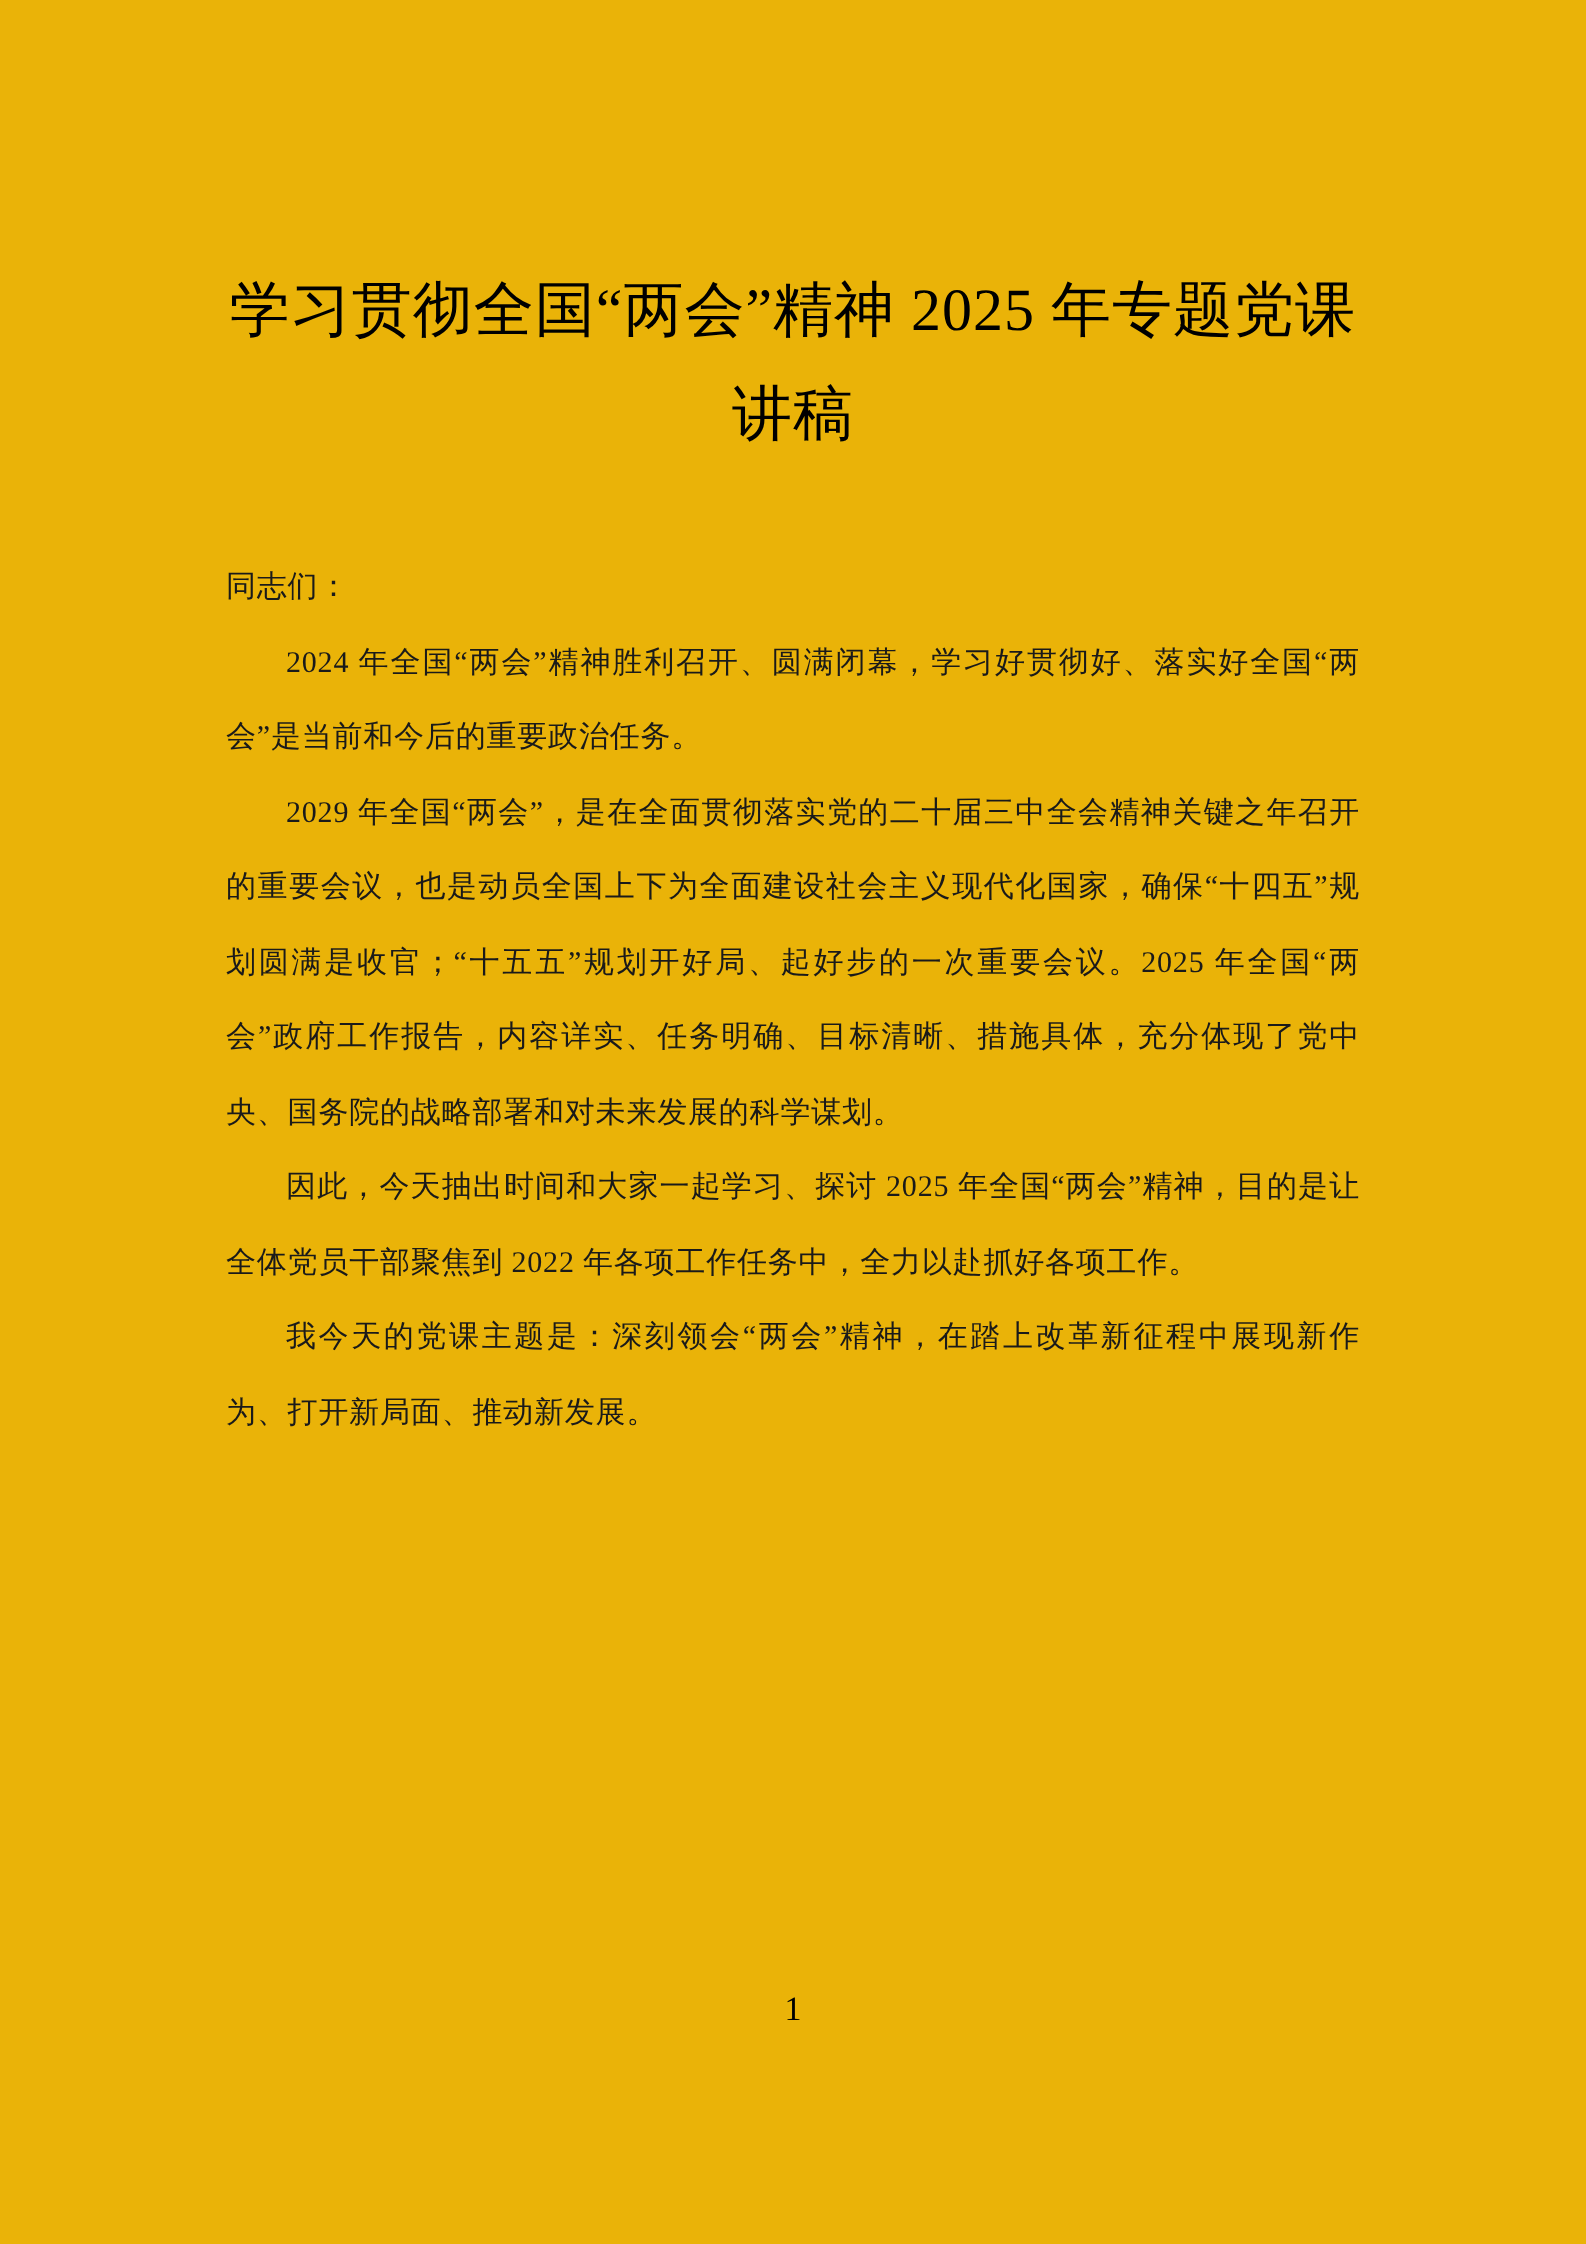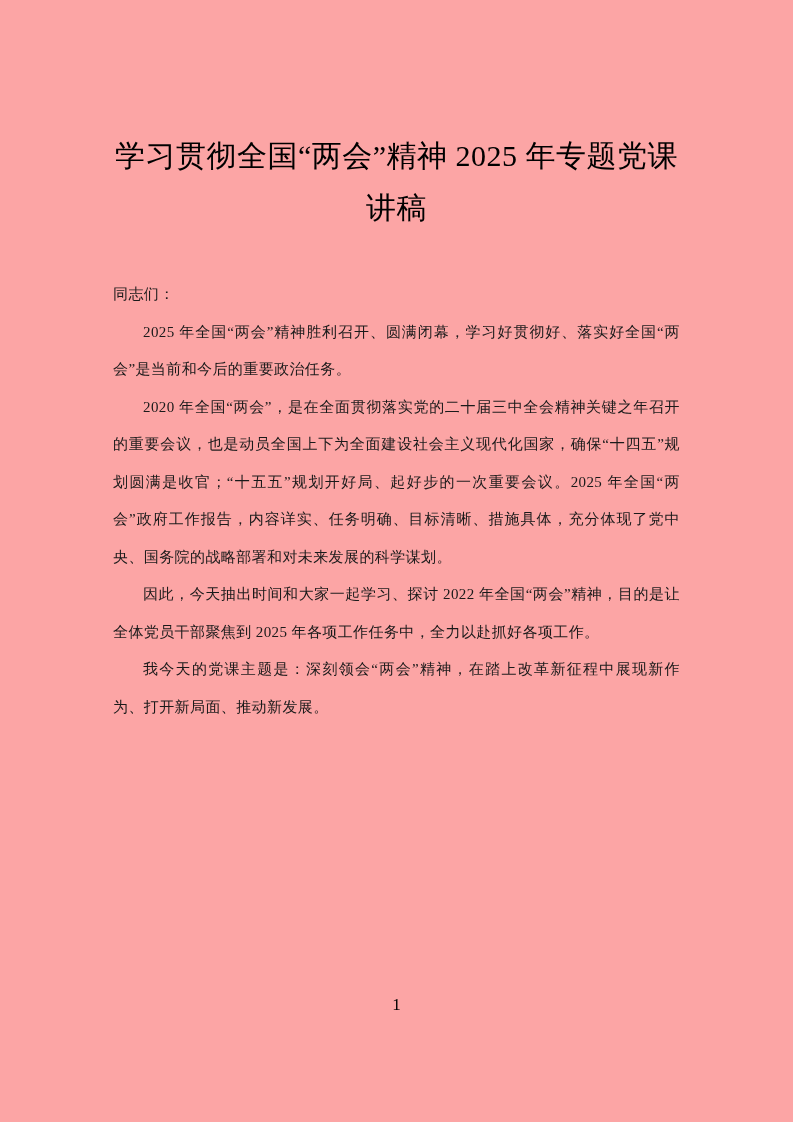--- a/index.html
+++ b/index.html
@@ -5,21 +5,21 @@
   html, body {
     margin: 0;
     padding: 0;
     background: #ffffff;
   }
 
   .page {
     position: relative;
     width: 793px;
     height: 1122px;
-    background: #fca5a5;
+    background: #eab308;
     margin: 0 auto;
     overflow: hidden;
     box-sizing: border-box;
   }
 
   .content {
     position: absolute;
     left: 113px;
     top: 0;
     width: 567px;
@@ -86,25 +86,25 @@
 <div class="page">
 
   <div class="content">
 
     <h1 class="doc-title">学习贯彻全国“两会”精神 2025 年专题党课讲稿</h1>
 
     <div class="body-block">
 
       <p class="para noindent">同志们：</p>
 
-      <p class="para indent">2025 年全国“两会”精神胜利召开、圆满闭幕，学习好贯彻好、落实好全国“两会”是当前和今后的重要政治任务。</p>
+      <p class="para indent">2024 年全国“两会”精神胜利召开、圆满闭幕，学习好贯彻好、落实好全国“两会”是当前和今后的重要政治任务。</p>
 
-      <p class="para indent">2020 年全国“两会”，是在全面贯彻落实党的二十届三中全会精神关键之年召开的重要会议，也是动员全国上下为全面建设社会主义现代化国家，确保“十四五”规划圆满是收官；“十五五”规划开好局、起好步的一次重要会议。2025 年全国“两会”政府工作报告，内容详实、任务明确、目标清晰、措施具体，充分体现了党中央、国务院的战略部署和对未来发展的科学谋划。</p>
+      <p class="para indent">2029 年全国“两会”，是在全面贯彻落实党的二十届三中全会精神关键之年召开的重要会议，也是动员全国上下为全面建设社会主义现代化国家，确保“十四五”规划圆满是收官；“十五五”规划开好局、起好步的一次重要会议。2025 年全国“两会”政府工作报告，内容详实、任务明确、目标清晰、措施具体，充分体现了党中央、国务院的战略部署和对未来发展的科学谋划。</p>
 
-      <p class="para indent">因此，今天抽出时间和大家一起学习、探讨 2022 年全国“两会”精神，目的是让全体党员干部聚焦到 2025 年各项工作任务中，全力以赴抓好各项工作。</p>
+      <p class="para indent">因此，今天抽出时间和大家一起学习、探讨 2025 年全国“两会”精神，目的是让全体党员干部聚焦到 2022 年各项工作任务中，全力以赴抓好各项工作。</p>
 
       <p class="para indent">我今天的党课主题是：深刻领会“两会”精神，在踏上改革新征程中展现新作为、打开新局面、推动新发展。</p>
 
 
     </div>
   </div>
 
   <div class="page-number">1</div>
 
 </div>

